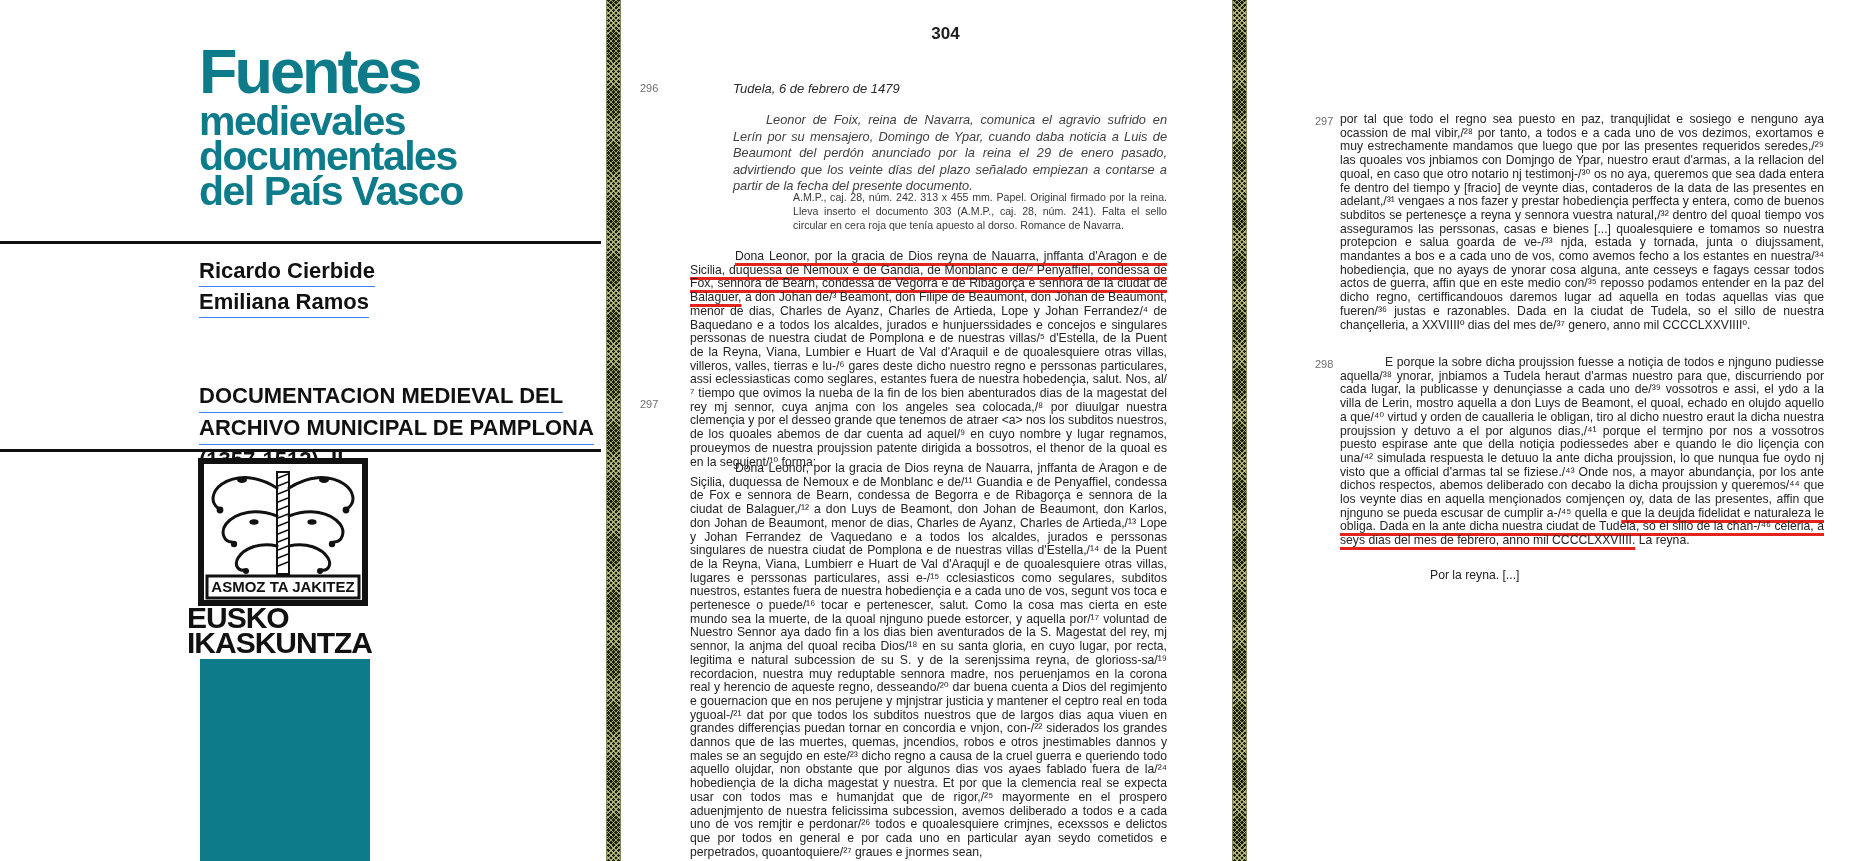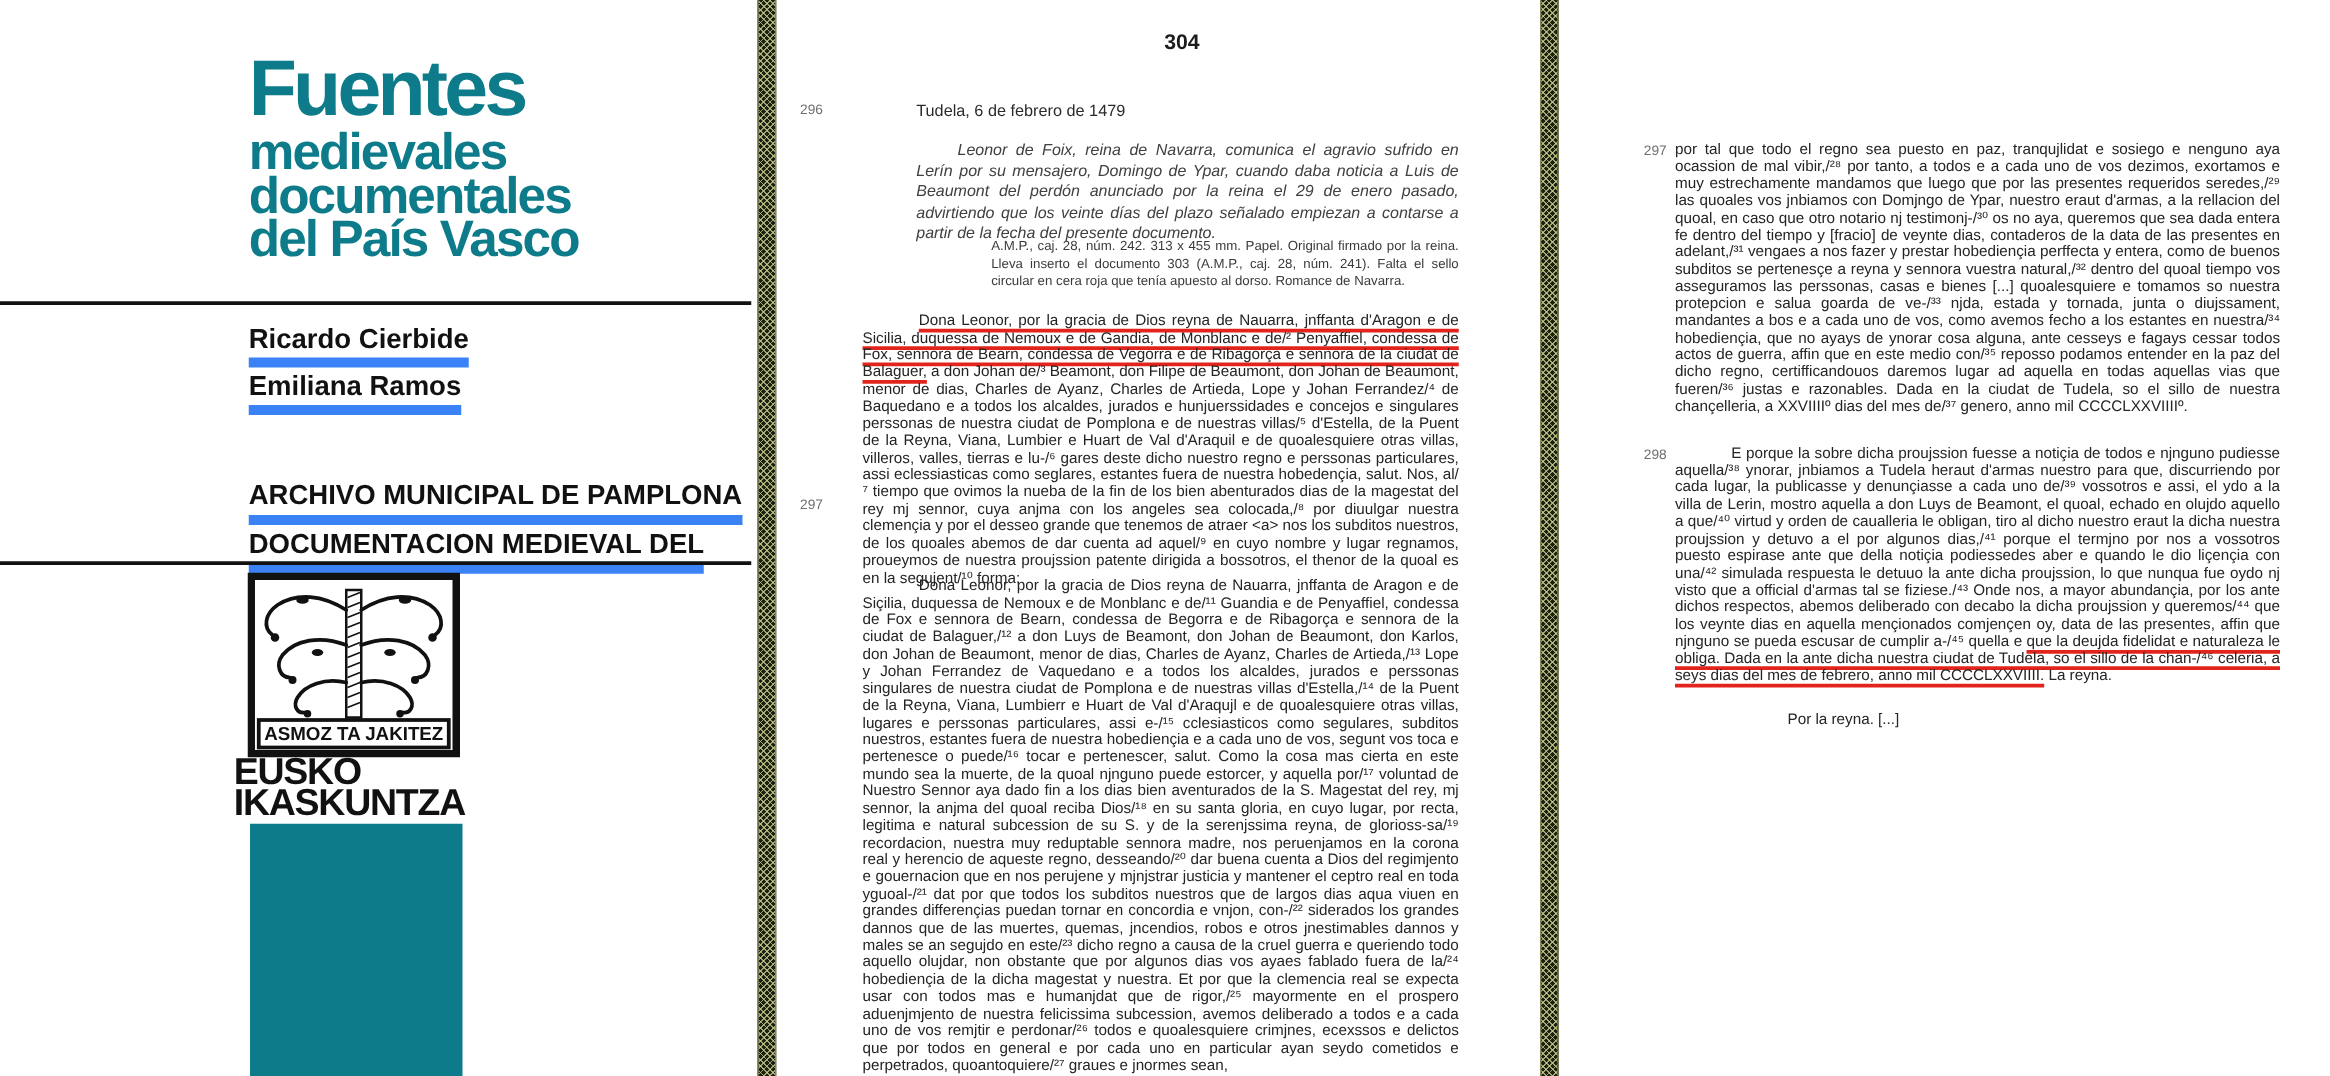--- a/index.html
+++ b/index.html
@@ -7,35 +7,35 @@
           font-family:"Liberation Sans","DejaVu Sans",sans-serif;color:#222;}
   .abs{position:absolute;}
 
   
   .logo{left:199px;top:40px;color:#0d7b8a;font-weight:bold;line-height:1;}
   .logo .l1{font-size:63px;letter-spacing:-3px;margin-bottom:2px;}
   .logo .ln{font-size:41px;letter-spacing:-1.5px;margin-top:-3px;line-height:0.93;}
   .hrule{left:0;width:601px;height:3px;background:#111;}
   .names{left:199px;top:256px;font-weight:bold;font-size:22px;line-height:29px;color:#111;}
   .titleblock{left:199px;top:381px;font-weight:bold;font-size:22px;line-height:30px;color:#111;}
-  .redline{display:inline-block;border-bottom:8px solid #3b82f6;padding-bottom:1px;}
+  .redline{display:inline-block;border-bottom:1px solid #3b82f6;padding-bottom:1px;}
   .org{left:187px;top:605px;font-weight:bold;font-size:30px;line-height:25px;letter-spacing:-1px;color:#111;}
   .tealblock{left:200px;top:659px;width:170px;height:202px;background:#0d7b8a;}
 
   
   .strip{top:0;width:13px;height:861px;background-color:#1b2113;
     background-image:
       repeating-linear-gradient(45deg, rgba(0,0,0,0) 0 2.6px, rgba(206,206,140,0.75) 2.6px 3.6px),
       repeating-linear-gradient(-45deg, rgba(0,0,0,0) 0 2.6px, rgba(206,206,140,0.75) 2.6px 3.6px);
     border-left:1px solid #84845a;border-right:1px solid #84845a;}
 
   
   .pagenum{font-weight:bold;font-size:17px;color:#1c1c1c;text-align:center;}
   .marginnum{font-size:11px;color:#6e6e6e;}
-  .dochead{font-size:13px;color:#2a2a2a;}
+  .dochead{font-size:13px;color:#2a2a2a;font-style:italic;}
   .summary{font-style:italic;font-size:12.8px;line-height:16.6px;color:#404040;text-align:justify;text-indent:33px;}
   .archnote{font-size:10.6px;line-height:14px;color:#3a3a3a;text-align:justify;}
   .bodytext{font-size:12.2px;line-height:13.7px;color:#242424;text-align:justify;}
   .indent{text-indent:45px;}
   .ru{text-decoration:underline;text-decoration-color:#e3241d;text-decoration-thickness:2.5px;text-underline-offset:2.5px;}
   .closing{font-size:12.2px;color:#242424;}
 
   
   .emblem{left:198px;top:458px;}
 </style>
@@ -53,22 +53,22 @@
     </div>
 
     <div class="abs hrule" style="top:241px;"></div>
 
     <div class="abs names">
       <div><span class="redline">Ricardo Cierbide</span></div>
       <div><span class="redline">Emiliana Ramos</span></div>
     </div>
 
     <div class="abs titleblock">
+      <div><span class="redline">DOCUMENTACION MEDIEVAL DEL</span></div>
       <div><span class="redline">ARCHIVO MUNICIPAL DE PAMPLONA</span></div>
-      <div><span class="redline">DOCUMENTACION MEDIEVAL DEL</span></div>
       <div><span class="redline">(1357-1512). II</span></div>
     </div>
 
     <div class="abs hrule" style="top:449px;"></div>
 
     <div class="abs emblem">
       <svg width="170" height="148" viewBox="0 0 170 148">
         <rect x="3" y="3" width="164" height="142" fill="#fff" stroke="#111" stroke-width="6"></rect>
 
         <rect x="79" y="14" width="12" height="102" fill="#fff" stroke="#111" stroke-width="2"></rect>

